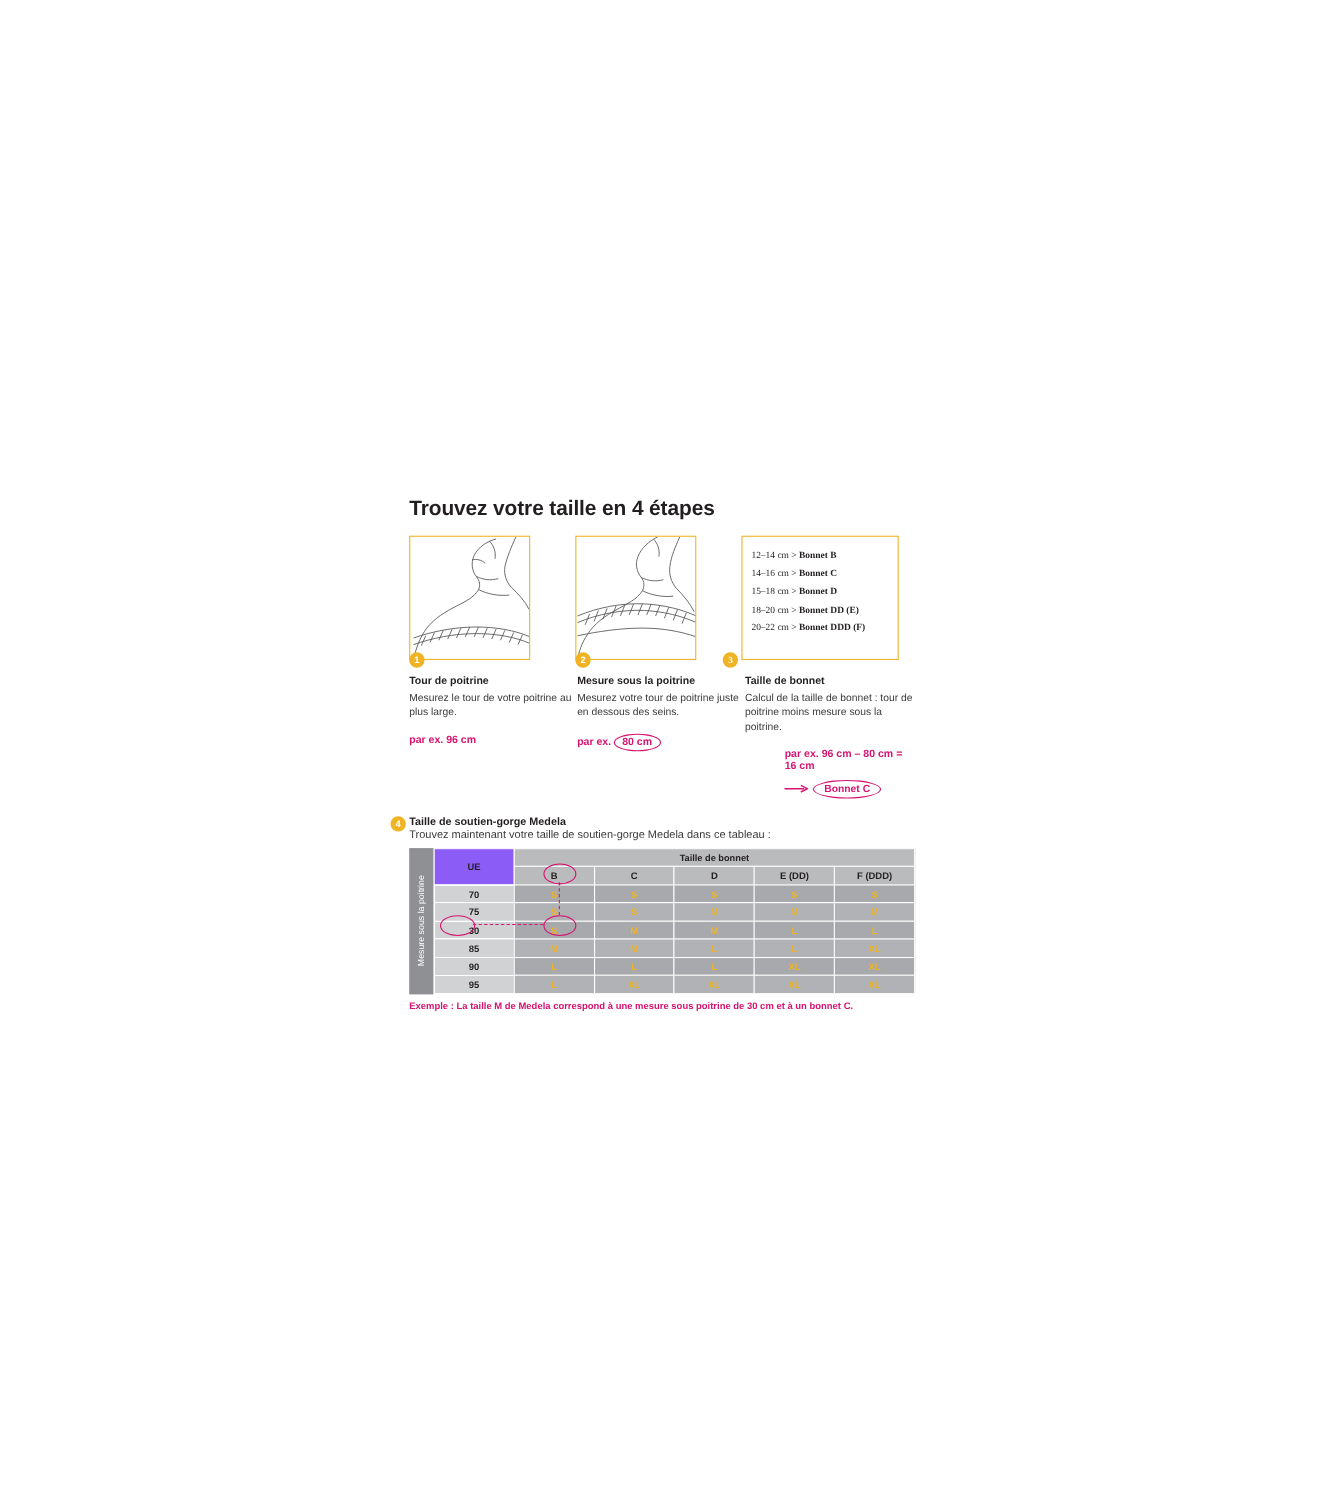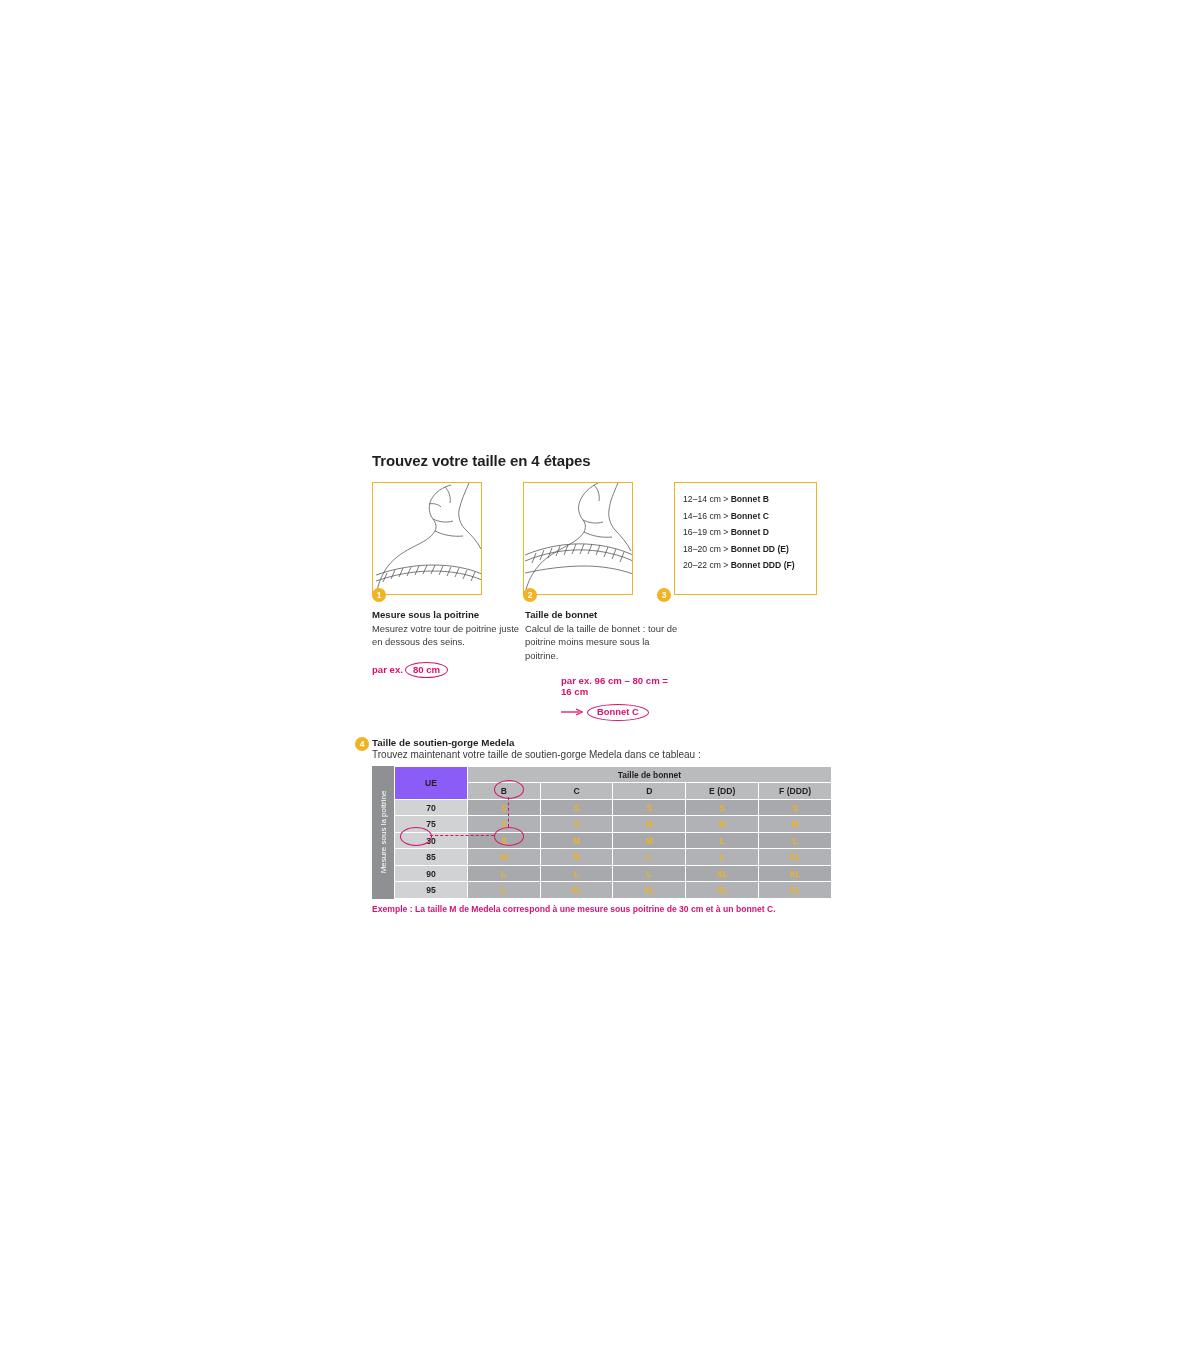--- a/index.html
+++ b/index.html
@@ -14,39 +14,39 @@
     font-family: "Liberation Sans", sans-serif;
     color: #231f20;
   }
   .sheet {
     position: absolute;
     left: 372px;
     top: 452px;
     width: 460px;
   }
   .title {
-    font-size: 15px;
+    font-size: 19px;
     font-weight: bold;
     letter-spacing: -0.1px;
     color: #231f20;
     margin: 0 0 13px 0;
   }
 
   
   .steps-row {
     display: flex;
     gap: 0;
     position: relative;
   }
   .step-col {
     position: relative;
     width: 148px;
     margin-right: 5px;
   }
-  .step-col:last-child { margin-right: 0; }
+  .step-col:last-child { margin-right: 0; font-family: Liberation Serif, serif; }
 
   .photo {
     position: relative;
     width: 110px;
     height: 113px;
     border: 1px solid #f0b323;
     box-sizing: border-box;
     overflow: hidden;
     background: #ffffff;
   }
@@ -295,41 +295,48 @@
           <span>12–14 cm</span>
           <span>&gt;</span>
           <b>Bonnet B</b>
         </div>
         <div class="row">
           <span>14–16 cm</span>
           <span>&gt;</span>
           <b>Bonnet C</b>
         </div>
         <div class="row">
-          <span>16–19 cm</span>
+          <span>15–18 cm</span>
           <span>&gt;</span>
           <b>Bonnet D</b>
         </div>
         <div class="row">
           <span>18–20 cm</span>
           <span>&gt;</span>
           <b>Bonnet DD (E)</b>
         </div>
         <div class="row">
           <span>20–22 cm</span>
           <span>&gt;</span>
           <b>Bonnet DDD (F)</b>
         </div>
       </div>
       <div class="badge outside" style="bottom:-7px;">3</div>
     </div>
   </div>
 
   <div class="step-texts">
 
+    <div class="st">
+      <h3>Tour de poitrine</h3>
+      <p>Mesurez le tour de votre poitrine au plus large.</p>
+      <div class="ex">
+        <span>par ex. 96 cm</span>
+      </div>
+    </div>
 
     <div class="st">
       <h3>Mesure sous la poitrine</h3>
       <p>Mesurez votre tour de poitrine juste en dessous des seins.</p>
       <div class="ex">
         <span>par ex.</span><span class="val-ring">80 cm</span>
       </div>
     </div>
 
     <div class="st">

